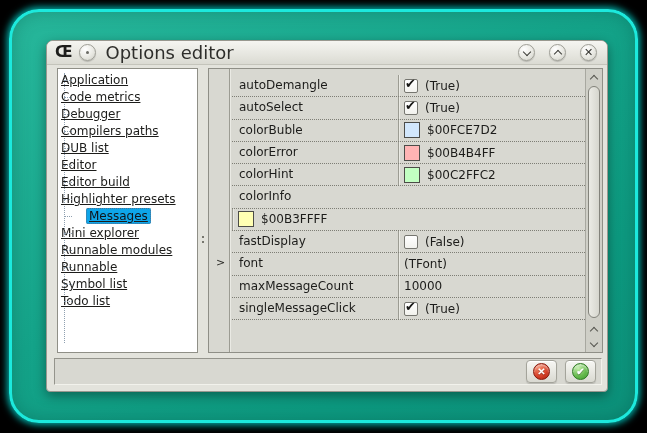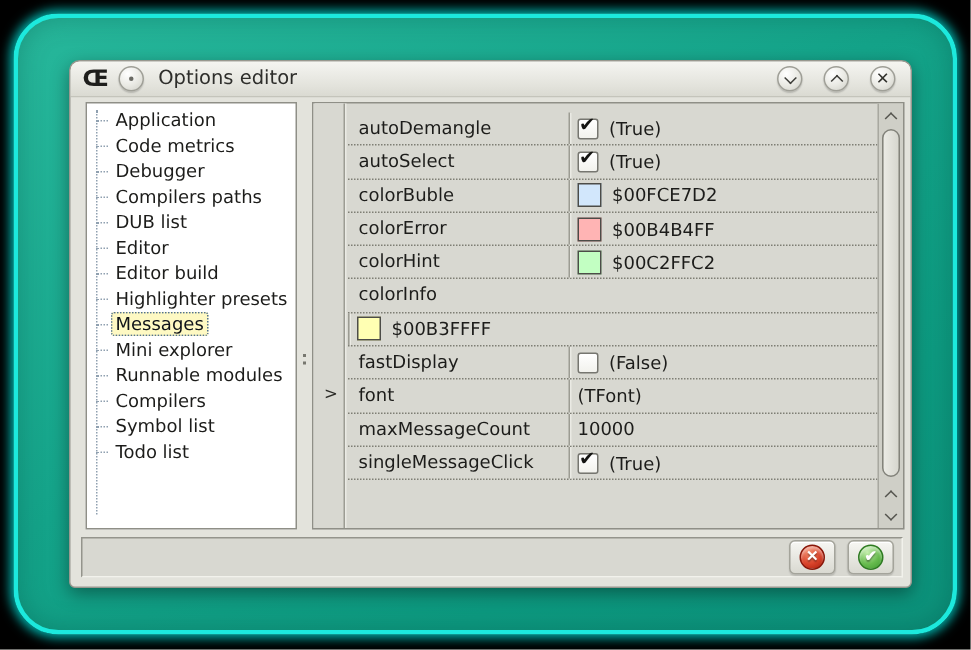--- a/index.html
+++ b/index.html
@@ -41,49 +41,49 @@
   }
   .round-btn {
     width:17px; height:17px; border-radius:50%;
     background:radial-gradient(circle at 35% 28%, #ffffff, #e9e9e3 55%, #cfcfc7);
     border:1px solid #9f9f97;
     box-shadow:0 1px 1px rgba(0,0,0,.18);
     display:flex; align-items:center; justify-content:center;
     flex:0 0 auto;
   }
   .menu-dot { width:3px; height:3px; border-radius:50%; background:#6a6a64; }
-  .title-text { font-size:13px; color:#2e2e2b; flex:1 1 auto; padding-left:3px; }
+  .title-text { font-size:18px; color:#2e2e2b; flex:1 1 auto; padding-left:3px; }
   .tb-buttons { display:flex; gap:14px; padding-right:2px; }
   .chev { width:6px; height:6px; border-right:1.7px solid #3c3c38; border-bottom:1.7px solid #3c3c38; }
   .chev.down { transform:rotate(45deg); margin-top:-2px; }
   .chev.up   { transform:rotate(-135deg); margin-top:2px; }
   .x-glyph { font-size:11px; font-weight:bold; color:#34342f; line-height:1; }
   
   .sidebar {
     position:absolute; left:10px; top:27px; width:141px; height:285px;
     background:#ffffff;
     border:1px solid #8f8f87;
     padding-top:3px;
     overflow:hidden;
   }
   .tree-vline {
     position:absolute; left:6px; top:4px; height:270px; width:0;
     border-left:1px dotted #8fa0b0;
   }
   .tree-item {
     position:relative; height:17px; line-height:17px;
-    font-size:12px; padding-left:16px; white-space:nowrap; cursor:default;
+    font-size:12px; white-space:nowrap; cursor:default;text-decoration:underline;
   }
   .tree-item::before {
     content:""; position:absolute; left:6px; top:8px; width:8px;
     border-top:1px dotted #8fa0b0;
   }
   .tree-item .lbl { padding:0 2px; border:1px dotted transparent; border-radius:2px; }
   .tree-item.selected .lbl {
-    background:#fef9c3; border-color:#51708f; color:#10141a;
+    background:#0ea5e9; border-color:#51708f; color:#10141a;margin-left:28px;
   }
   
   .splitter { position:absolute; left:152px; top:27px; width:9px; height:285px; }
   .splitter .grip {
     position:absolute; left:3px; top:168px; width:2px; height:2px;
     background:#77776f; box-shadow:0 5px 0 #77776f;
   }
   
   .grid {
     position:absolute; left:161px; top:27px; width:395px; height:285px;
@@ -92,21 +92,21 @@
   }
   .indicator-col {
     position:absolute; left:0; top:0; bottom:0; width:21px;
     background:#d8d8d1; border-right:1px solid #9c9c93;
     box-shadow:1px 0 0 #eaeae4;
   }
   .row-marker {
     position:absolute; left:7px; top:188px; font-size:11px; color:#2a2a26; line-height:1;
   }
   .rows { position:absolute; left:23px; top:0; right:17px; bottom:0; padding-top:6px; }
-  .prow { height:22.3px; display:flex; border-bottom:1px dotted #7e7e75; }
+  .prow { height:22.3px; display:flex; border-bottom:1px dotted #7e7e75;gap:19px; }
   .cell-name {
     width:147px; flex:0 0 auto; font-size:12px; line-height:21px; padding-left:7px;
     overflow:hidden; white-space:nowrap;
   }
   .cell-value {
     flex:1 1 auto; display:flex; align-items:center; gap:7px; padding-left:5px;
     border-left:1px solid #9c9c93; box-shadow:inset 1px 0 0 #eaeae4;
     font-size:12px;
   }
   .checkbox {
@@ -193,21 +193,21 @@
     <div class="tree-item"><span class="lbl">Code metrics</span></div>
     <div class="tree-item"><span class="lbl">Debugger</span></div>
     <div class="tree-item"><span class="lbl">Compilers paths</span></div>
     <div class="tree-item"><span class="lbl">DUB list</span></div>
     <div class="tree-item"><span class="lbl">Editor</span></div>
     <div class="tree-item"><span class="lbl">Editor build</span></div>
     <div class="tree-item"><span class="lbl">Highlighter presets</span></div>
     <div class="tree-item selected"><span class="lbl">Messages</span></div>
     <div class="tree-item"><span class="lbl">Mini explorer</span></div>
     <div class="tree-item"><span class="lbl">Runnable modules</span></div>
-    <div class="tree-item"><span class="lbl">Compilers</span></div>
+    <div class="tree-item"><span class="lbl">Runnable</span></div>
     <div class="tree-item"><span class="lbl">Symbol list</span></div>
     <div class="tree-item"><span class="lbl">Todo list</span></div>
   </div>
 
   <div class="splitter">
     <span class="grip"></span>
   </div>
 
   <div class="grid">
     <div class="indicator-col">

